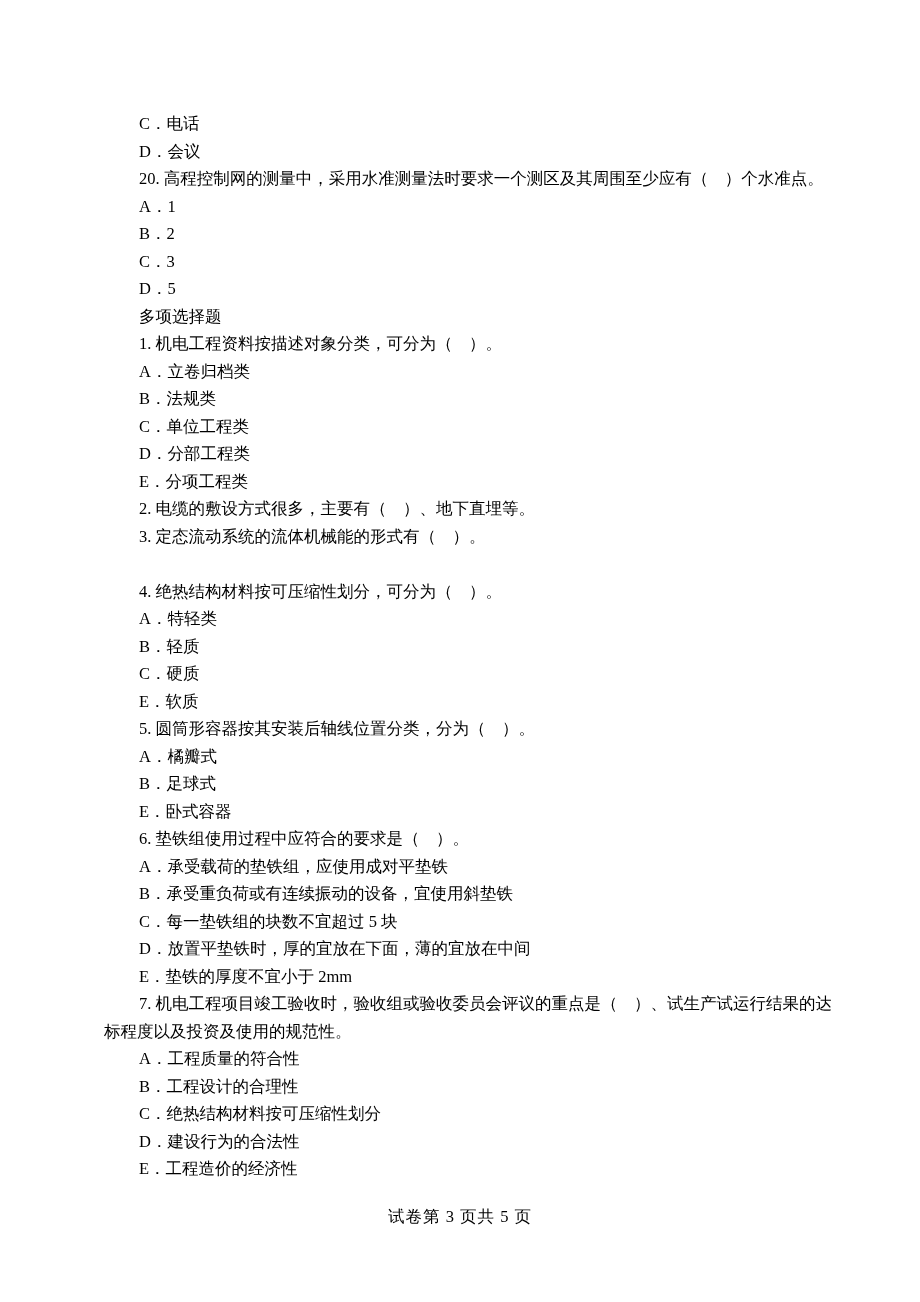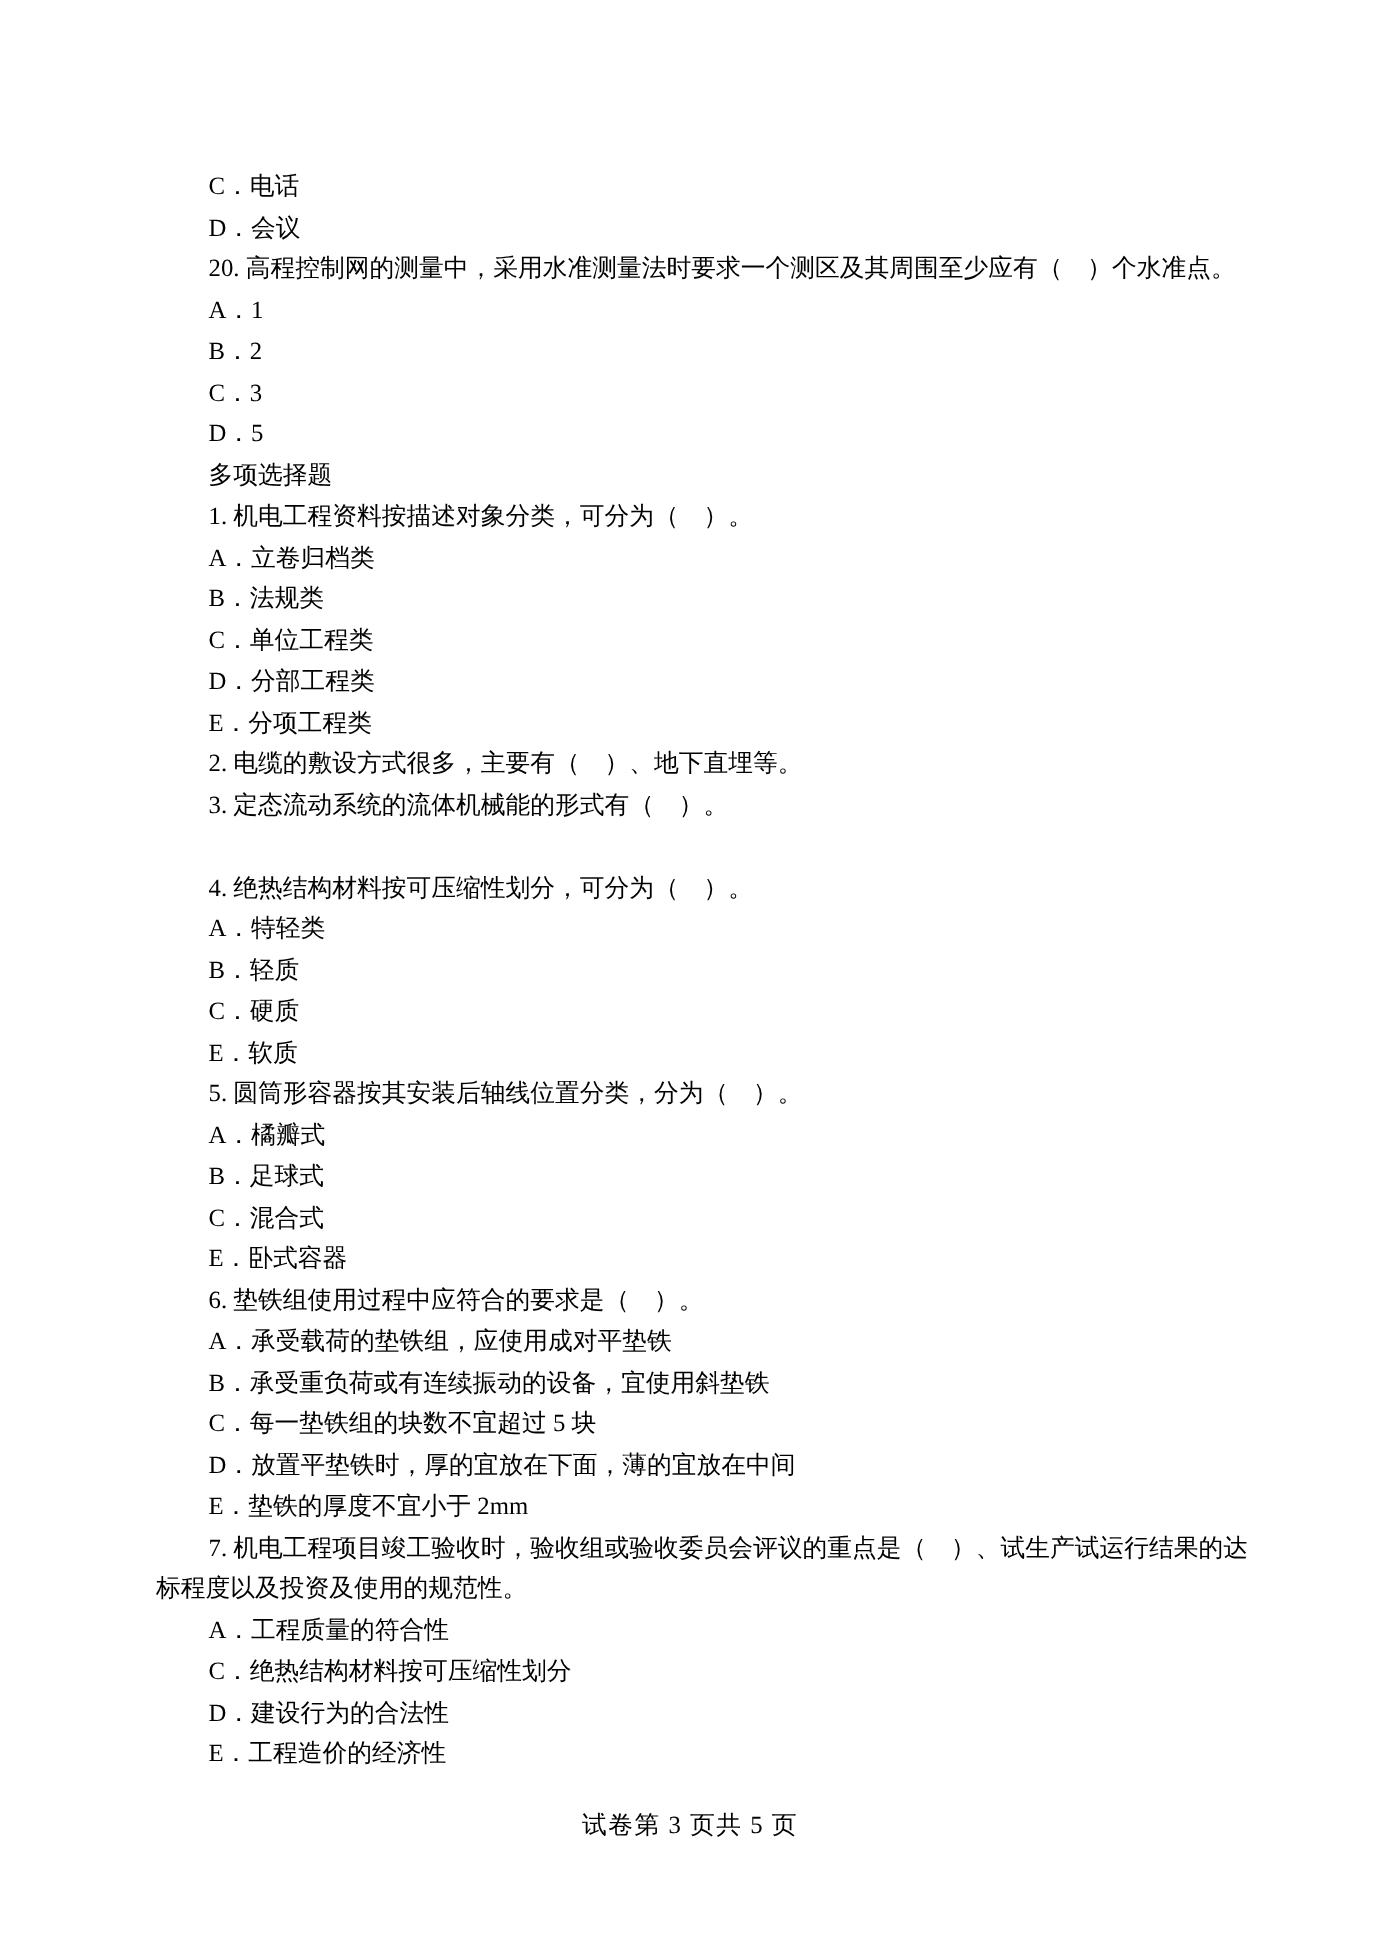--- a/index.html
+++ b/index.html
@@ -70,30 +70,30 @@
 
   <div class="line indent">4. 绝热结构材料按可压缩性划分，可分为（　）。</div>
   <div class="line indent">A．特轻类</div>
   <div class="line indent">B．轻质</div>
   <div class="line indent">C．硬质</div>
   <div class="line indent">E．软质</div>
 
   <div class="line indent">5. 圆筒形容器按其安装后轴线位置分类，分为（　）。</div>
   <div class="line indent">A．橘瓣式</div>
   <div class="line indent">B．足球式</div>
-  <div class="line indent">C．混合式</div>
   <div class="line indent">E．卧式容器</div>
 
   <div class="line indent">6. 垫铁组使用过程中应符合的要求是（　）。</div>
   <div class="line indent">A．承受载荷的垫铁组，应使用成对平垫铁</div>
   <div class="line indent">B．承受重负荷或有连续振动的设备，宜使用斜垫铁</div>
   <div class="line indent">C．每一垫铁组的块数不宜超过 5 块</div>
   <div class="line indent">D．放置平垫铁时，厚的宜放在下面，薄的宜放在中间</div>
   <div class="line indent">E．垫铁的厚度不宜小于 2mm</div>
 
   <div class="line hang">7. 机电工程项目竣工验收时，验收组或验收委员会评议的重点是（　）、试生产试运行结果的达标程度以及投资及使用的规范性。</div>
   <div class="line indent">A．工程质量的符合性</div>
+  <div class="line indent">B．工程设计的合理性</div>
   <div class="line indent">C．绝热结构材料按可压缩性划分</div>
   <div class="line indent">D．建设行为的合法性</div>
   <div class="line indent">E．工程造价的经济性</div>
 
   <div class="footer">试卷第 3 页共 5 页</div>
 </div>
 
 </body></html>

